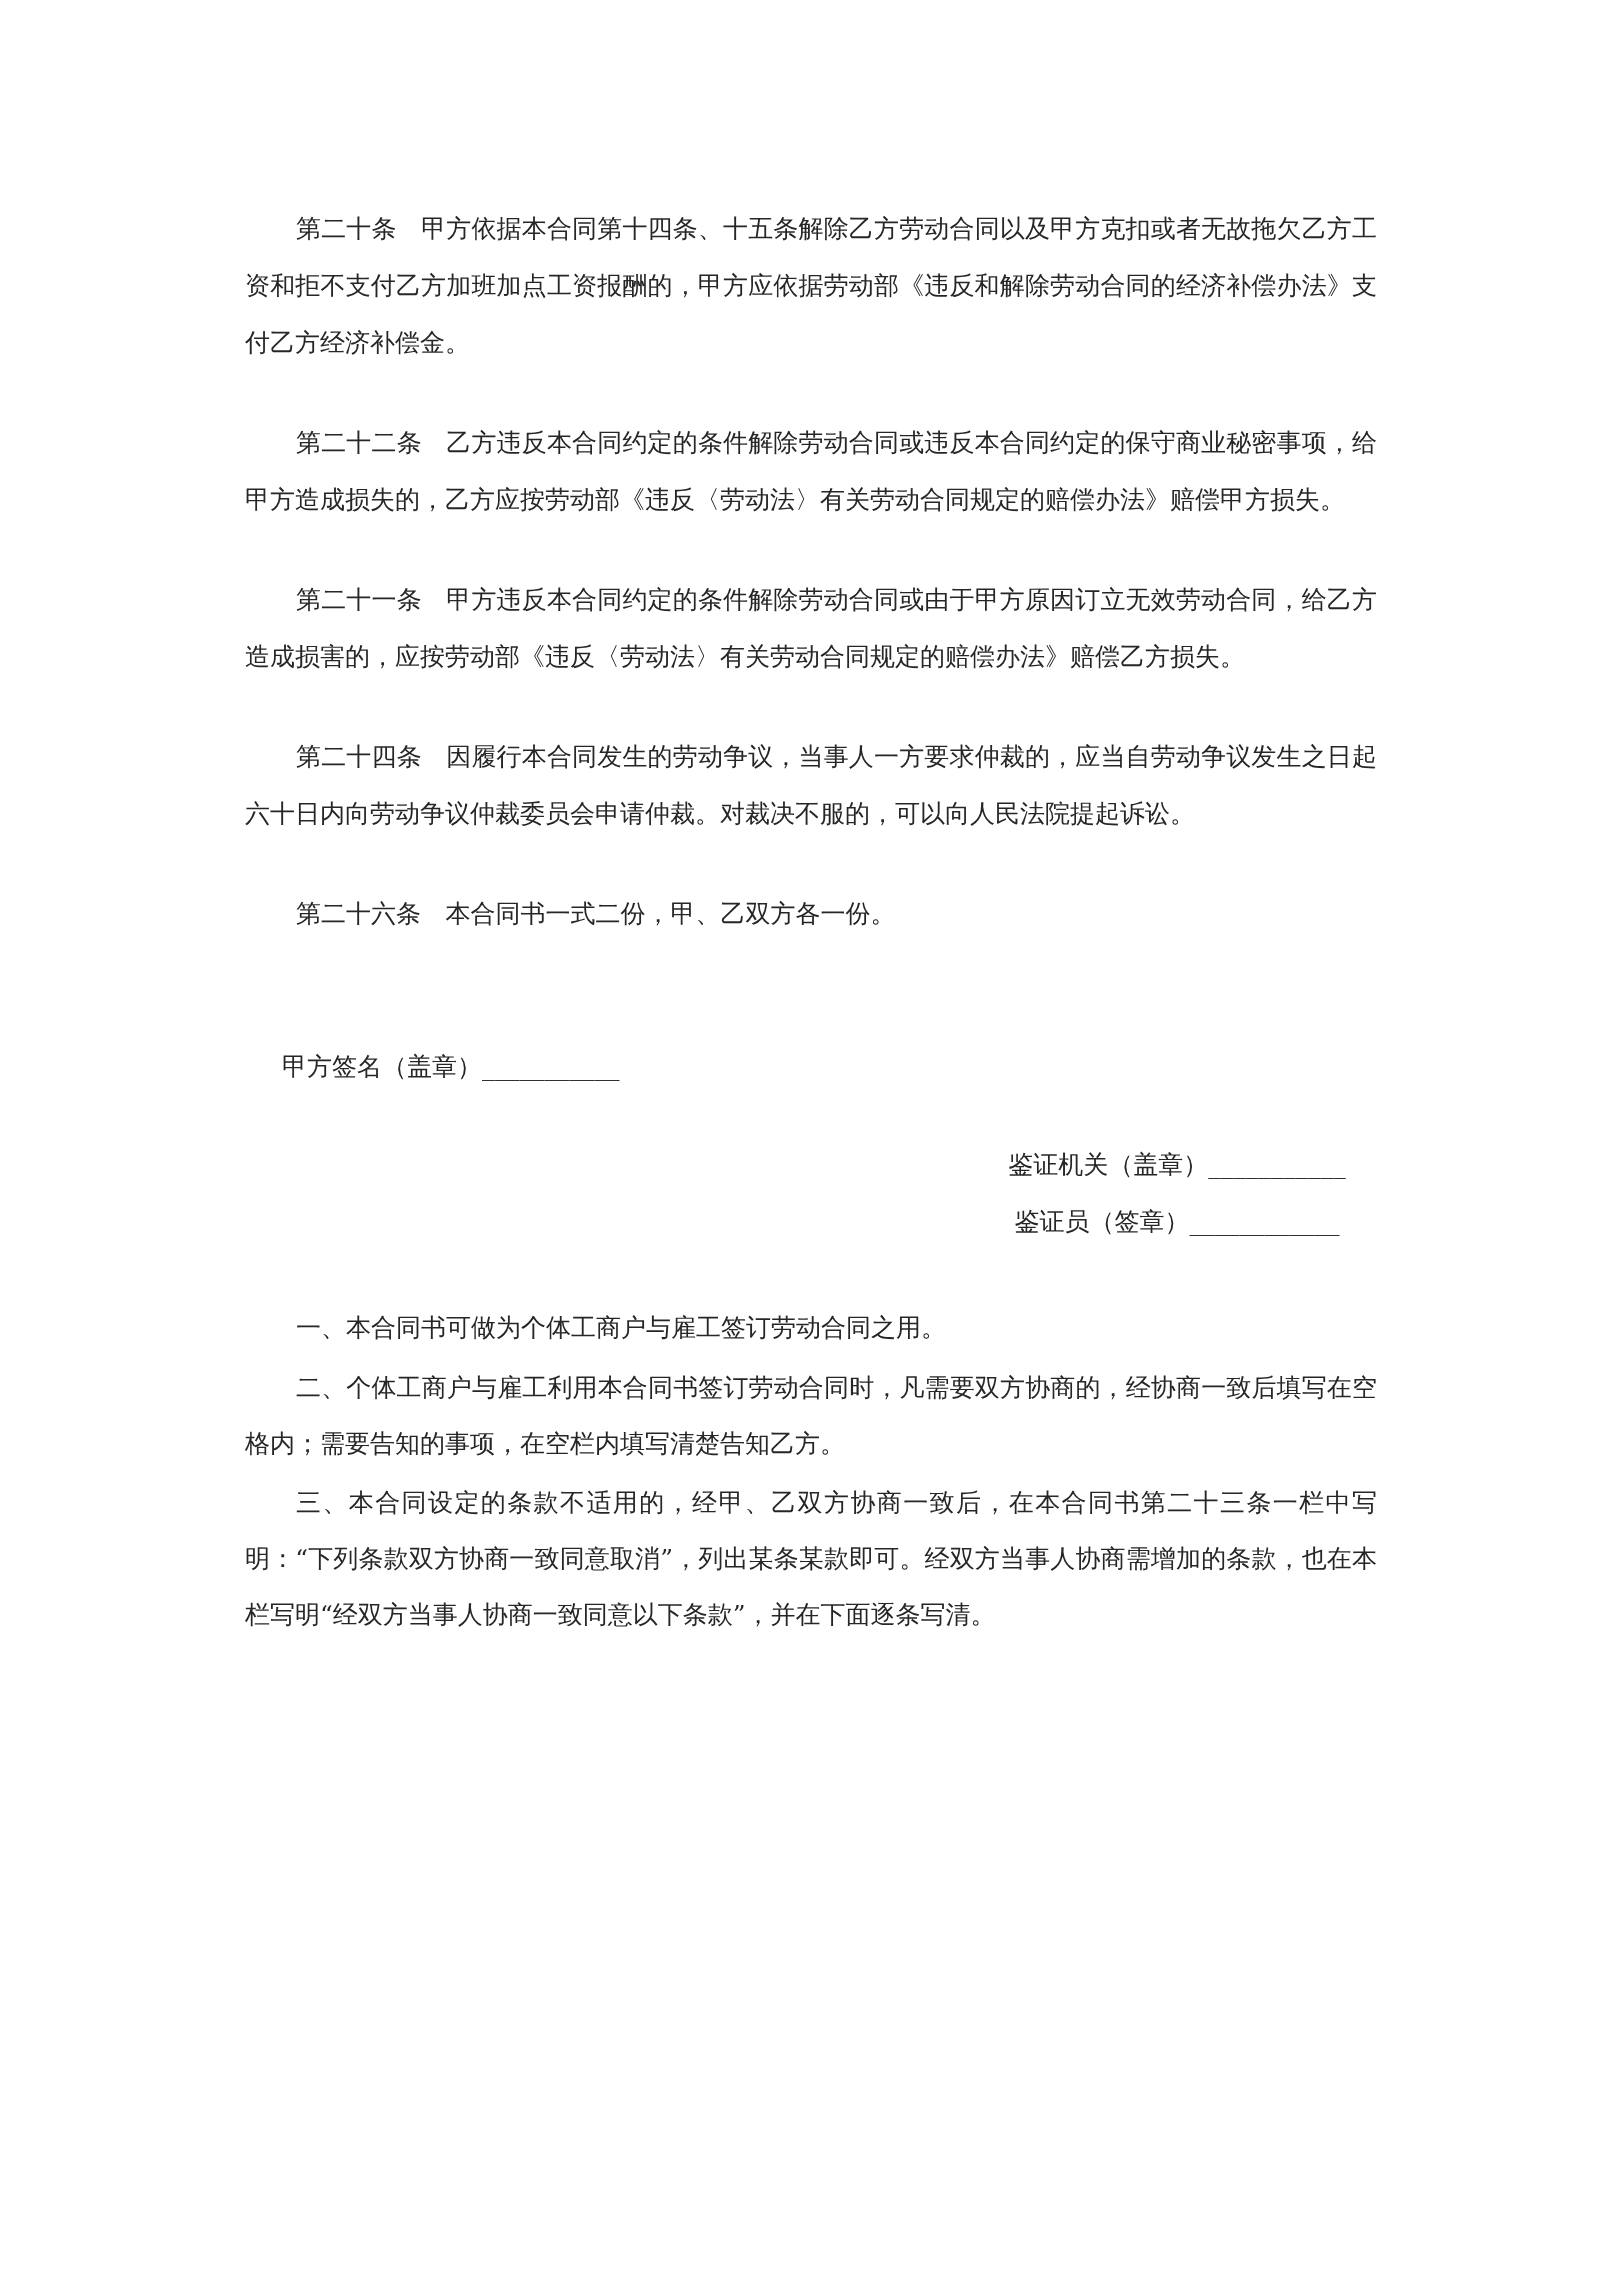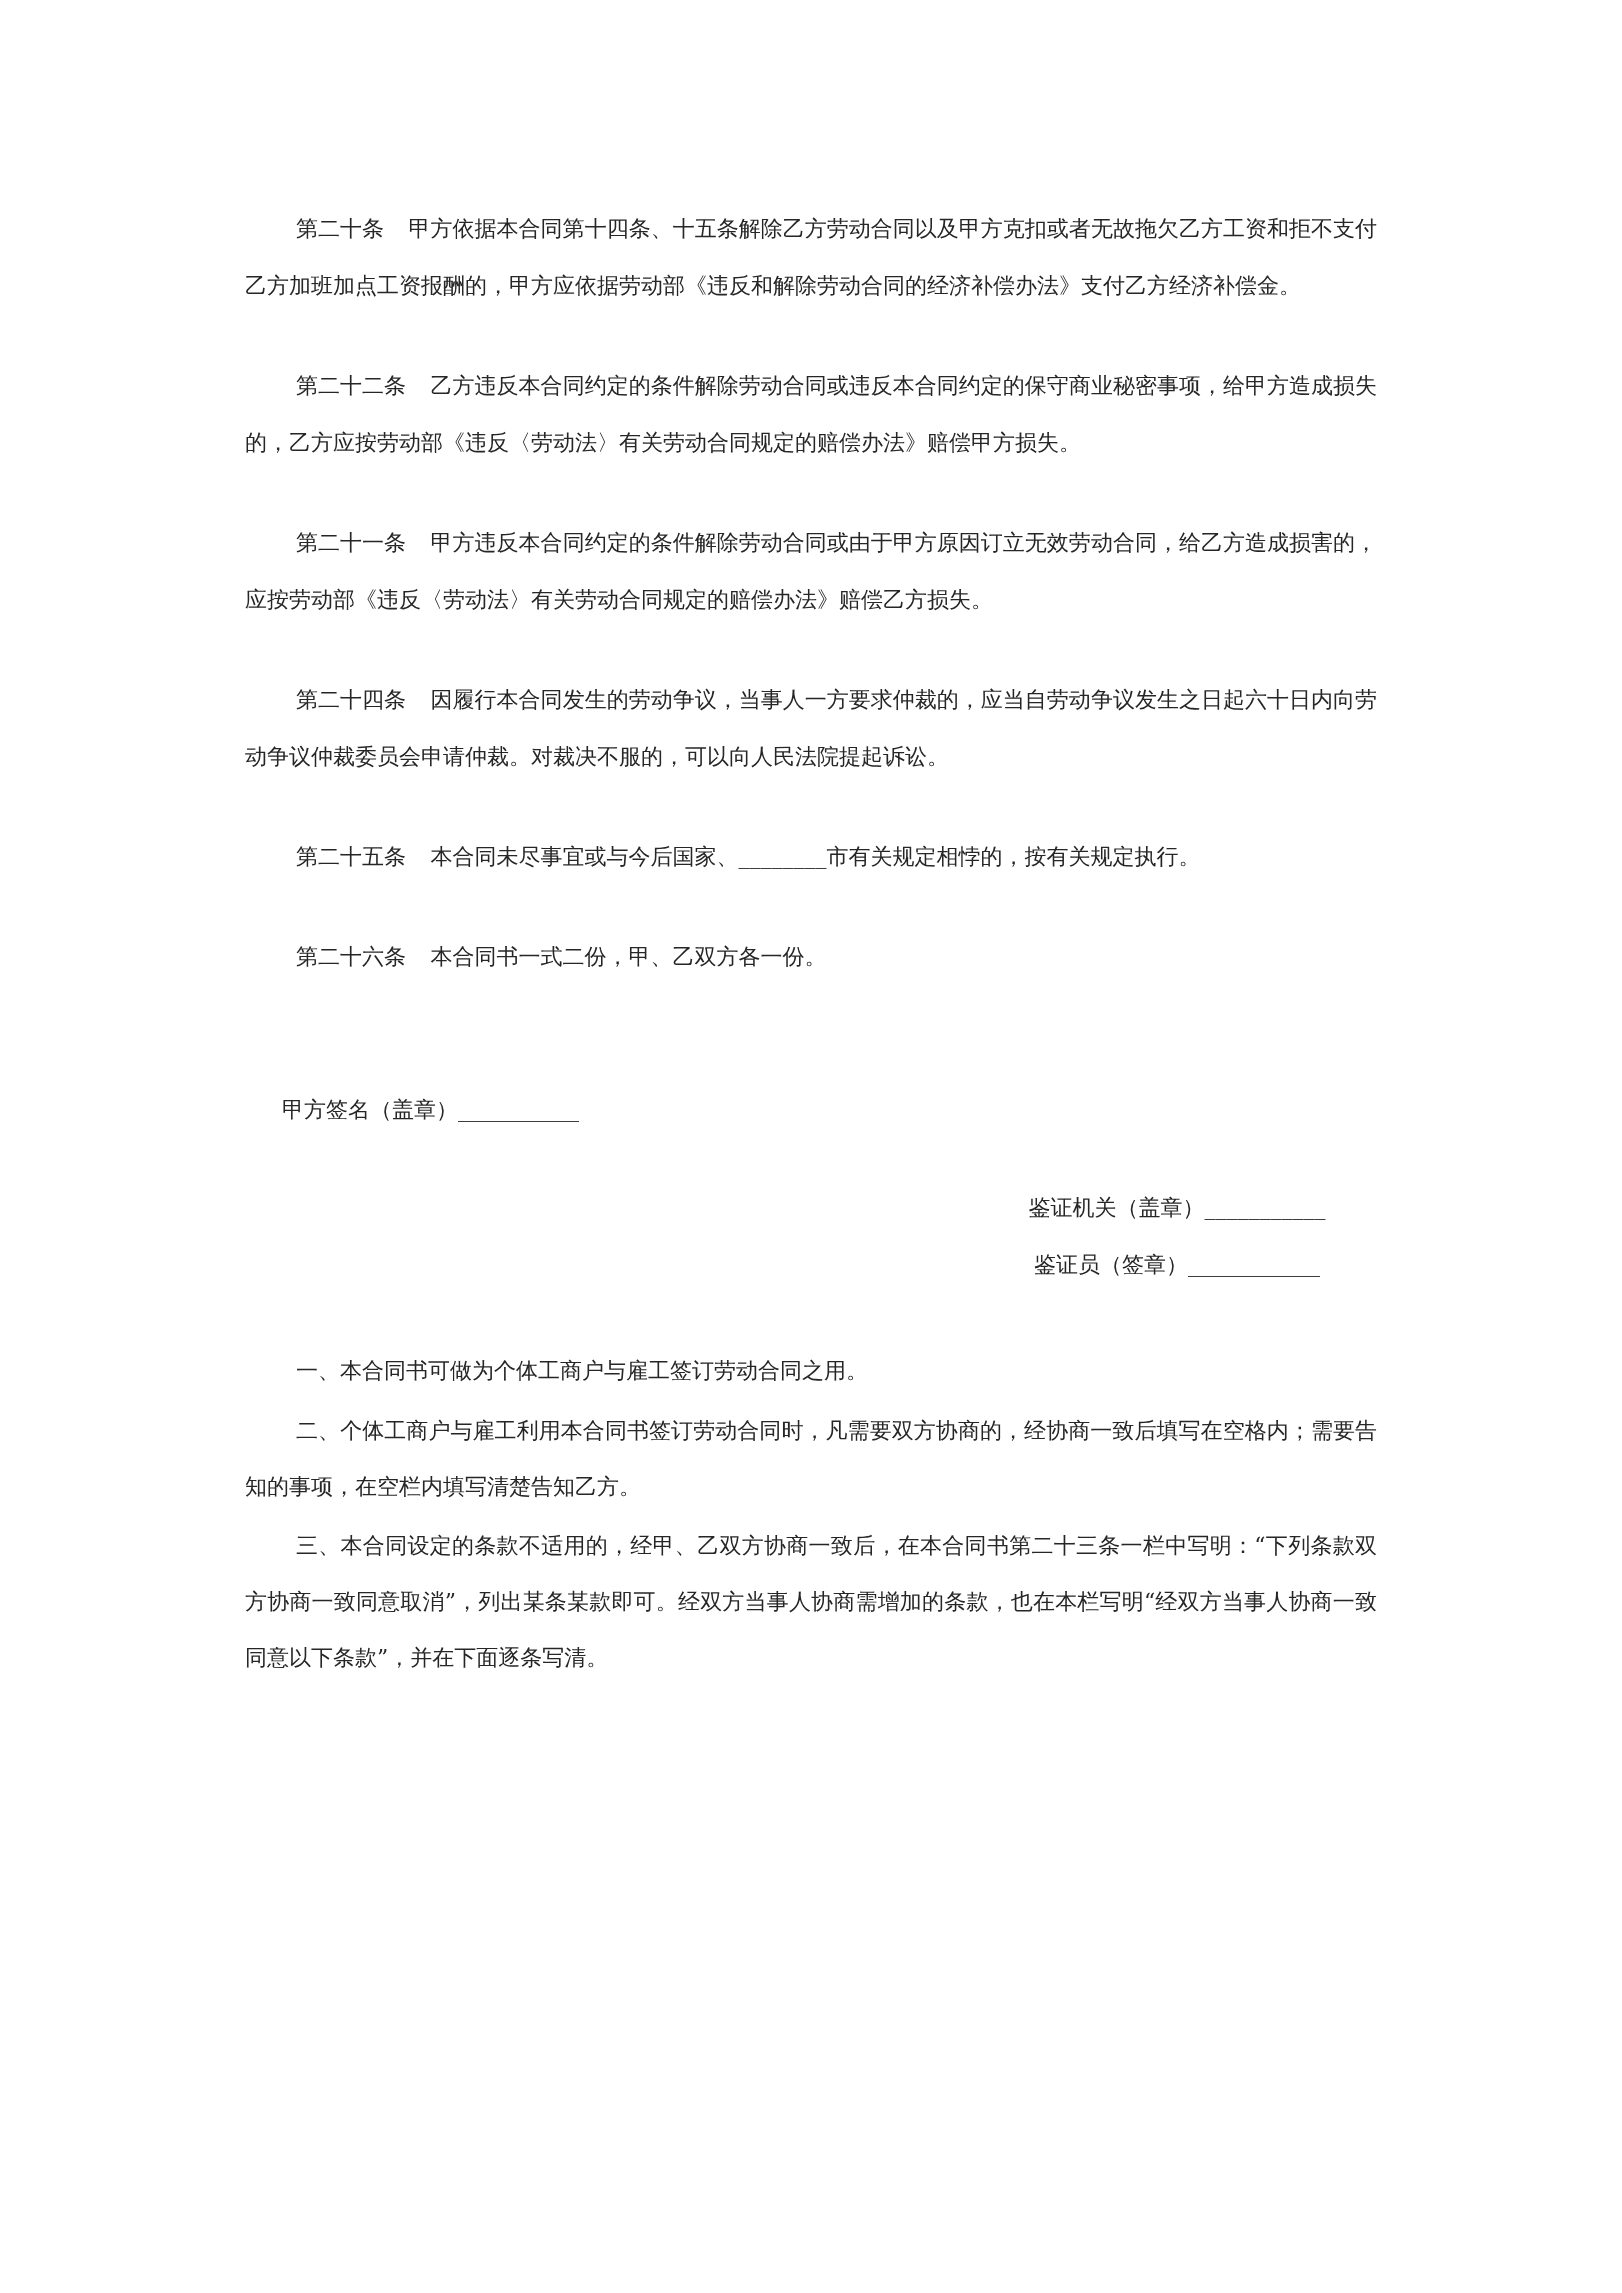--- a/index.html
+++ b/index.html
@@ -5,21 +5,21 @@
   * { margin: 0; padding: 0; box-sizing: border-box; }
   html, body { background: #ffffff; }
   .page {
     position: relative;
     width: 1623px;
     height: 2294px;
     background: #ffffff;
     overflow: hidden;
     font-family: "DejaVu Serif", "Liberation Serif", serif;
     color: #262626;
-    font-size: 22px;
+    font-size: 25px;
   }
   .content {
     position: absolute;
     left: 245px;
     top: 200px;
     width: 1132px;
   }
   
   .articles p.para {
     line-height: 57px;
@@ -50,21 +50,20 @@
 <body>
 
 <div class="page">
   <div class="content">
 
     <section class="articles">
       <p class="para"><span class="art-num">第二十条</span><span class="art-text">甲方依据本合同第十四条、十五条解除乙方劳动合同以及甲方克扣或者无故拖欠乙方工资和拒不支付乙方加班加点工资报酬的，甲方应依据劳动部《违反和解除劳动合同的经济补偿办法》支付乙方经济补偿金。</span></p>
       <p class="para"><span class="art-num">第二十二条</span><span class="art-text">乙方违反本合同约定的条件解除劳动合同或违反本合同约定的保守商业秘密事项，给甲方造成损失的，乙方应按劳动部《违反〈劳动法〉有关劳动合同规定的赔偿办法》赔偿甲方损失。</span></p>
       <p class="para"><span class="art-num">第二十一条</span><span class="art-text">甲方违反本合同约定的条件解除劳动合同或由于甲方原因订立无效劳动合同，给乙方造成损害的，应按劳动部《违反〈劳动法〉有关劳动合同规定的赔偿办法》赔偿乙方损失。</span></p>
       <p class="para"><span class="art-num">第二十四条</span><span class="art-text">因履行本合同发生的劳动争议，当事人一方要求仲裁的，应当自劳动争议发生之日起六十日内向劳动争议仲裁委员会申请仲裁。对裁决不服的，可以向人民法院提起诉讼。</span></p>
-      <p class="para"><span class="art-num">第二十五条</span><span class="art-text">本合同未尽事宜或与今后国家、________市有关规定相悖的，按有关规定执行。</span></p>
       <p class="para"><span class="art-num">第二十六条</span><span class="art-text">本合同书一式二份，甲、乙双方各一份。</span></p>
     </section>
 
     <section class="sig-block first">
       <p class="sig-row"><span>甲方签名（盖章）</span><span class="blank">___________</span></p>
     </section>
 
     <section class="sig-block second">
       <p class="sig-row"><span>鉴证机关（盖章）</span><span class="blank">___________</span></p>
       <p class="sig-row"><span>鉴证员（签章）</span><span class="blank">____________</span></p>

